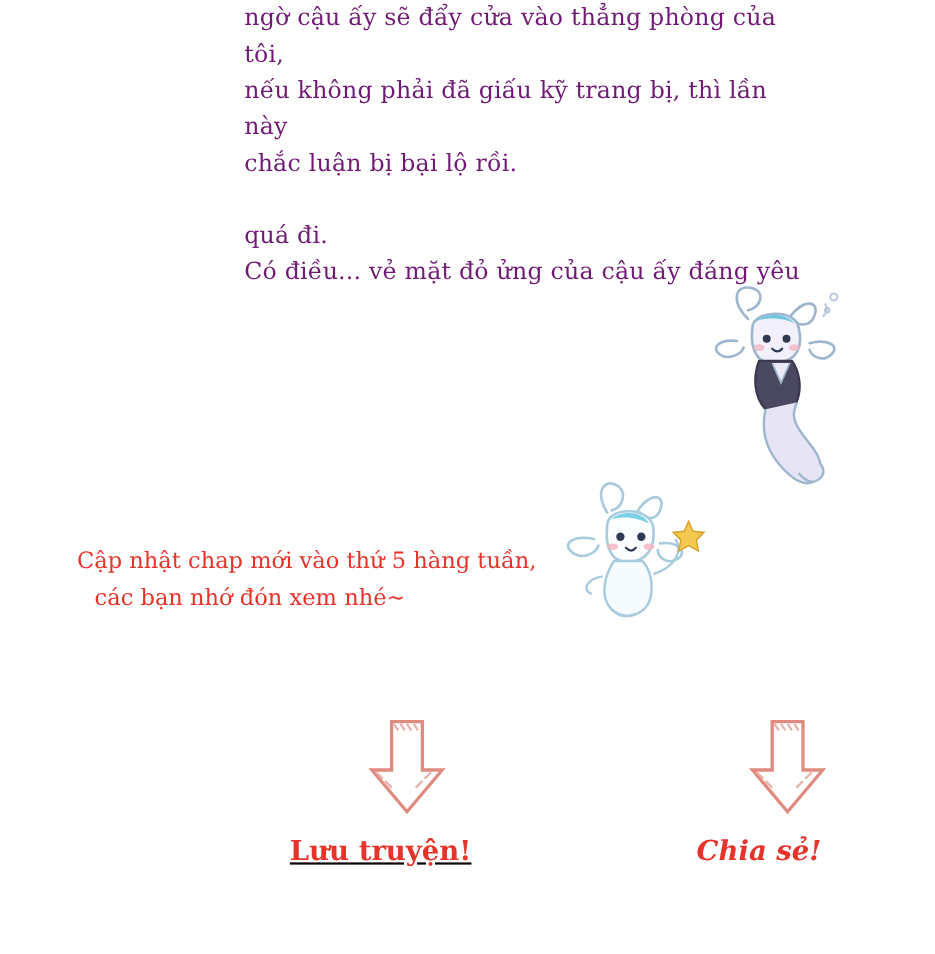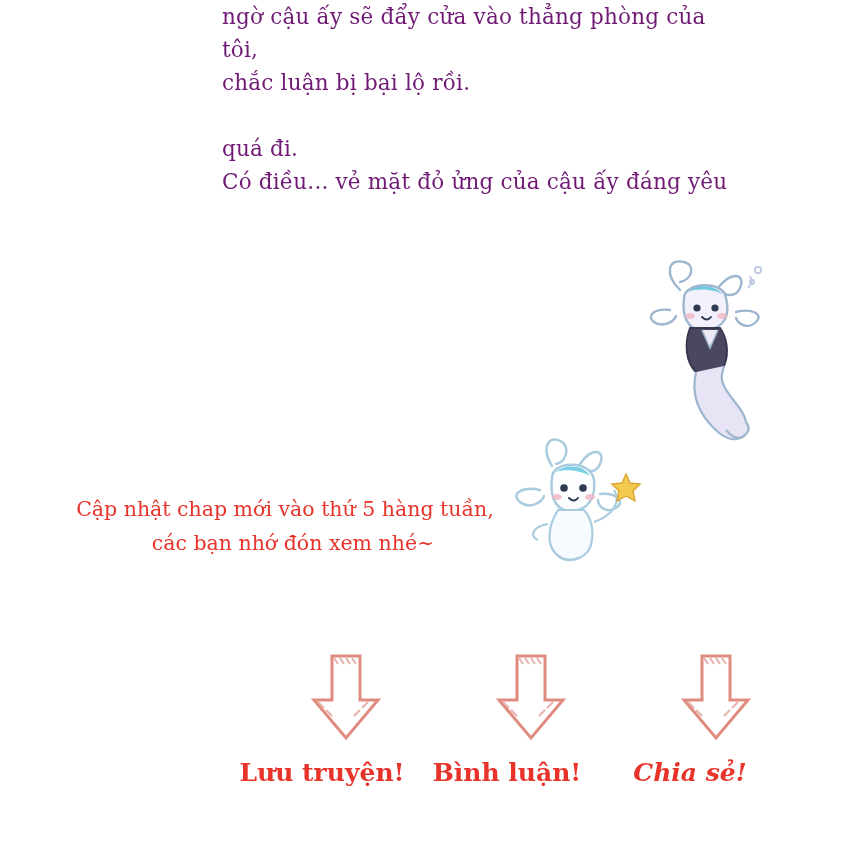--- a/index.html
+++ b/index.html
@@ -42,21 +42,21 @@
   
   .announcement {
     position: absolute;
     left: 70px;
     top: 492px;
     width: 430px;
     color: #e8332a;
     font-family: "DejaVu Serif", serif;
     font-size: 20.5px;
     line-height: 34px;
-    text-align: center;
+    text-align: left;
   }
   .announcement .line2 {
     display: block;
     padding-left: 16px;
   }
 
   
   .sprite {
     position: absolute;
   }
@@ -93,36 +93,37 @@
     display: block;
     margin-top: 6px;
     color: #e8332a;
     font-family: "DejaVu Serif", serif;
     font-size: 25px;
     font-weight: bold;
     white-space: nowrap;
   }
 
   .cta-0 { left: 58px;  top: 0; width: 220px; }
-  .cta-1 { left: 232px; top: 0; width: 180px; }
+  .cta-1 { left: 256px; top: 0; width: 180px; text-decoration: underline; }
   .cta-2 { left: 422px; top: 0; width: 170px; }
   .cta-3 { left: 590px; top: 0; width: 200px; font-style: italic; }
 
   .cta-0 .cta-arrow { margin-left: 70px; }
   .cta-1 .cta-arrow { margin-left: 48px; }
   .cta-2 .cta-arrow { margin-left: 48px; }
   .cta-3 .cta-arrow { margin-left: 52px; }
 </style>
 </head>
 <body>
 
 <div class="page">
 
   <div class="narration">
     <p>ngờ cậu ấy sẽ đẩy cửa vào thẳng phòng của tôi,</p>
+    <p>nếu không phải đã giấu kỹ trang bị, thì lần này</p>
     <p>chắc luận bị bại lộ rồi.</p>
     <div class="para-gap"></div>
     <p>quá đi.</p>
     <p>Có điều... vẻ mặt đỏ ửng của cậu ấy đáng yêu</p>
   </div>
 
   <div class="sprite sprite-ghost-dark">
     <svg width="140" height="215" viewBox="0 0 140 215" xmlns="http://www.w3.org/2000/svg">
       <g fill="none" stroke="#9fb6cf" stroke-width="2.4" stroke-linecap="round">
         <path d="M40 38 C24 22, 28 6, 44 10 C56 13, 52 28, 40 30"></path>
@@ -192,38 +193,20 @@
             <path d="M12 54 L18 60"></path>
               <path d="M20 62 L26 68"></path>
             <path d="M62 54 L56 60"></path>
               <path d="M54 62 L48 68"></path>
           </g>
         </svg>
       </span>
       <span class="cta-label">Lưu truyện!</span>
     </div>
 
-    <div class="cta-item cta-2">
-      <span class="cta-arrow">
-        <svg width="80" height="100" viewBox="0 0 80 100" xmlns="http://www.w3.org/2000/svg">
-          <path d="M26 8 L54 8 L54 52 L72 52 L40 90 L8 52 L26 52 Z" fill="#ffffff" stroke="#e08b80" stroke-width="3"></path>
-          <g stroke="#e8b2ab" stroke-width="2">
-            <path d="M28 10 L32 16"></path>
-              <path d="M34 10 L38 16"></path>
-              <path d="M40 10 L44 16"></path>
-            <path d="M46 10 L50 16"></path>
-            <path d="M12 54 L18 60"></path>
-              <path d="M20 62 L26 68"></path>
-            <path d="M62 54 L56 60"></path>
-              <path d="M54 62 L48 68"></path>
-          </g>
-        </svg>
-      </span>
-      <span class="cta-label">Bình luận!</span>
-    </div>
 
     <div class="cta-item cta-3">
       <span class="cta-arrow">
         <svg width="80" height="100" viewBox="0 0 80 100" xmlns="http://www.w3.org/2000/svg">
           <path d="M26 8 L54 8 L54 52 L72 52 L40 90 L8 52 L26 52 Z" fill="#ffffff" stroke="#e08b80" stroke-width="3"></path>
           <g stroke="#e8b2ab" stroke-width="2">
             <path d="M28 10 L32 16"></path>
               <path d="M34 10 L38 16"></path>
               <path d="M40 10 L44 16"></path>
             <path d="M46 10 L50 16"></path>

